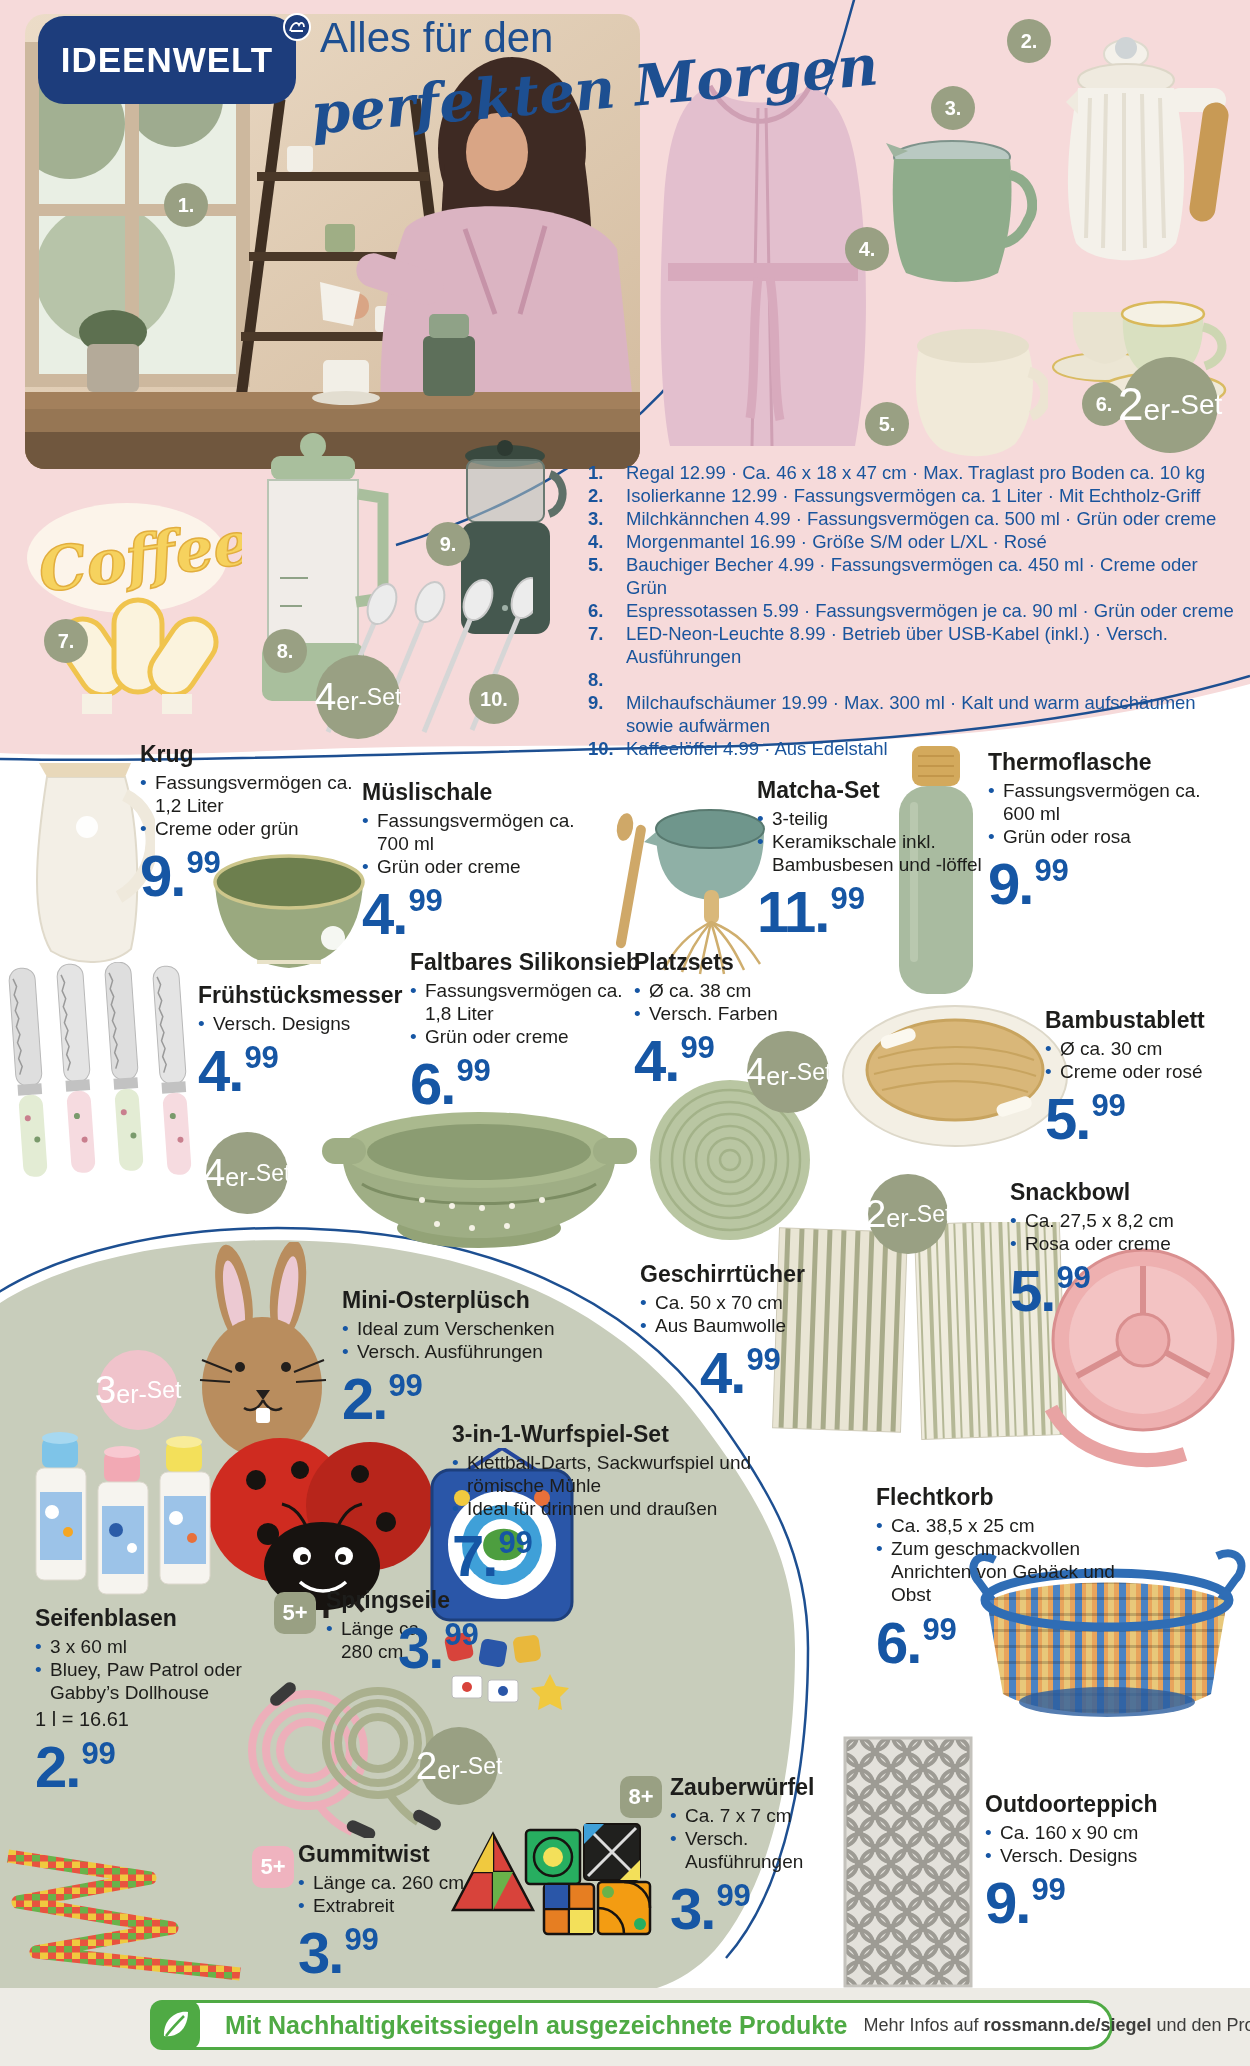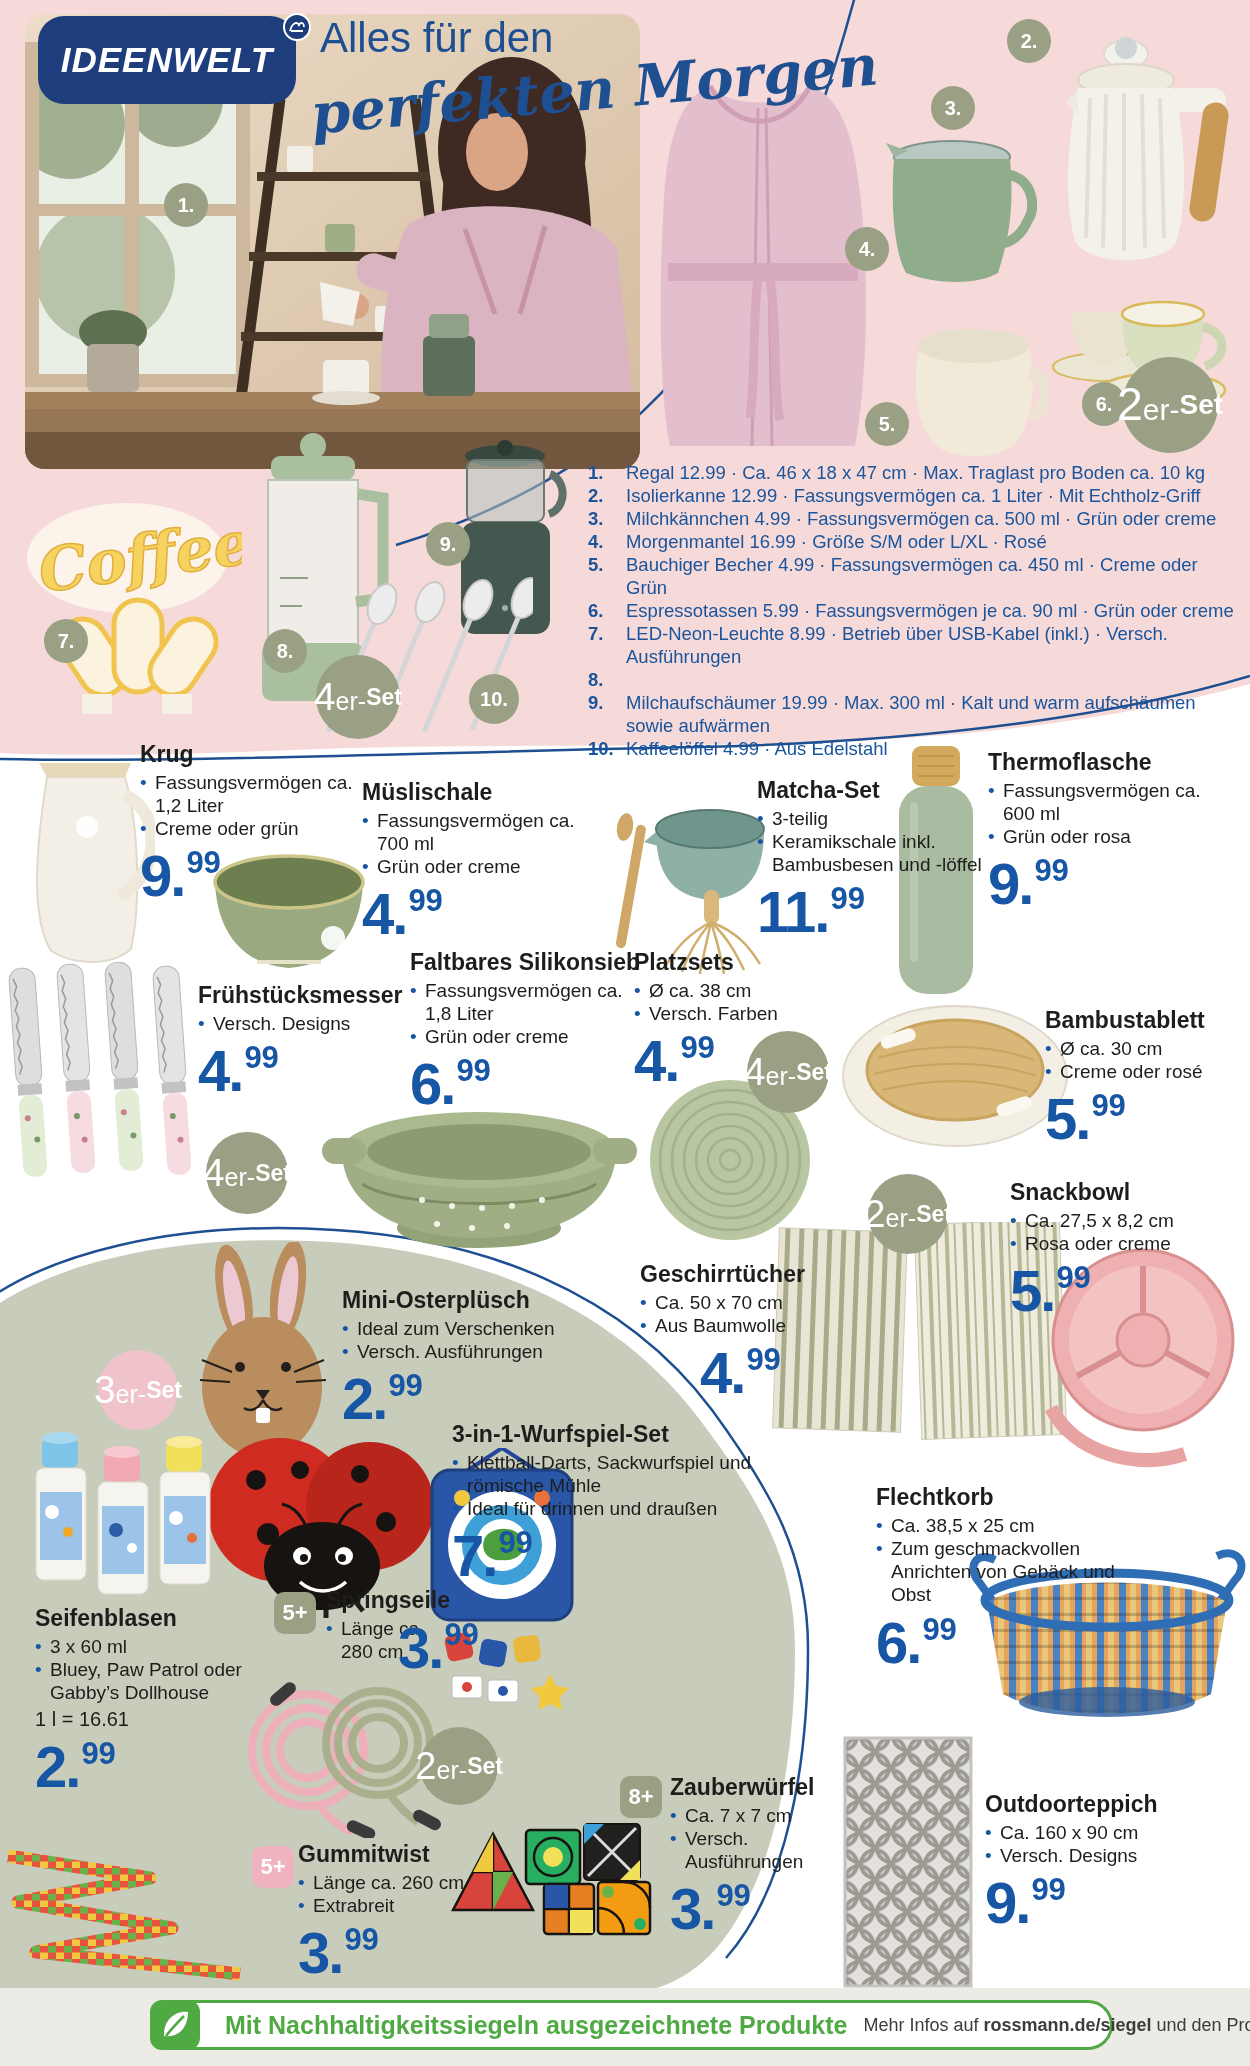--- a/index.html
+++ b/index.html
@@ -21,31 +21,31 @@
   .lrow{display:flex;font-size:18.5px;line-height:23px;}
   .lrow .n{width:38px;flex:none;font-weight:700;}
   .lrow .b{font-weight:400;text-align:right;}
   
   .badge-num{position:absolute;background:#99a083;border-radius:50%;color:#fff;font-weight:700;
              font-size:20px;display:flex;align-items:center;justify-content:center;z-index:6;}
   .badge-set{position:absolute;background:#99a083;border-radius:50%;color:#fff;text-align:center;
              display:flex;flex-direction:row;align-items:center;justify-content:center;z-index:6;}
   .badge-set .l1{display:block;font-size:25px;line-height:.9;}
   .badge-set .l1::first-letter{font-size:1.55em;}
-  .badge-set .l2{display:block;font-size:23px;line-height:1;font-weight:bold;}
+  .badge-set .l2{display:block;font-size:23px;line-height:1;}
   .badge-set.big .l1{font-size:30px;}
   .badge-set.big .l2{font-size:28px;}
   .badge-set.pink{background:#f0c3cb;}
   .badge-age{position:absolute;width:42px;height:42px;border-radius:10px;background:#99a083;color:#fff;
              font-weight:700;font-size:22px;display:flex;align-items:center;justify-content:center;z-index:6;}
   .badge-age.pink{background:#efb3bf;}
   
   .logo{position:absolute;left:38px;top:16px;width:258px;height:88px;background:#1d3d7c;border-radius:26px;
         z-index:7;display:flex;align-items:center;justify-content:center;}
-  .logo .brand{color:#fff;font-weight:700;font-style:italic;font-size:35px;letter-spacing:1px;}
+  .logo .brand{color:#fff;font-weight:700;font-size:35px;letter-spacing:1px;}
   .tag1{position:absolute;left:320px;top:14px;font-size:42px;color:#1d4f91;z-index:7;}
   .tag2{position:absolute;left:310px;top:56px;font-size:56px;color:#1d4f91;z-index:7;
         font-family:"DejaVu Serif",serif;font-style:italic;font-weight:700;transform:rotate(-5deg);}
   
   .footer{position:absolute;left:0;top:1988px;width:1250px;height:78px;background:#edebe5;z-index:8;padding-left:19px;}
   .pill{position:absolute;left:150px;top:12px;width:963px;height:50px;border:3px solid #4faa44;
         border-radius:28px;background:#fff;display:flex;align-items:center;padding-left:72px;box-sizing:border-box;}
   .leafbox{position:absolute;left:-3px;top:-3px;width:50px;height:50px;background:#4faa44;border-radius:12px;}
   .pill .gtext{color:#4faa44;font-weight:700;font-size:25px;margin-right:16px;white-space:nowrap;}
   .pill .itext{color:#3c3c3b;font-size:18px;white-space:nowrap;}

